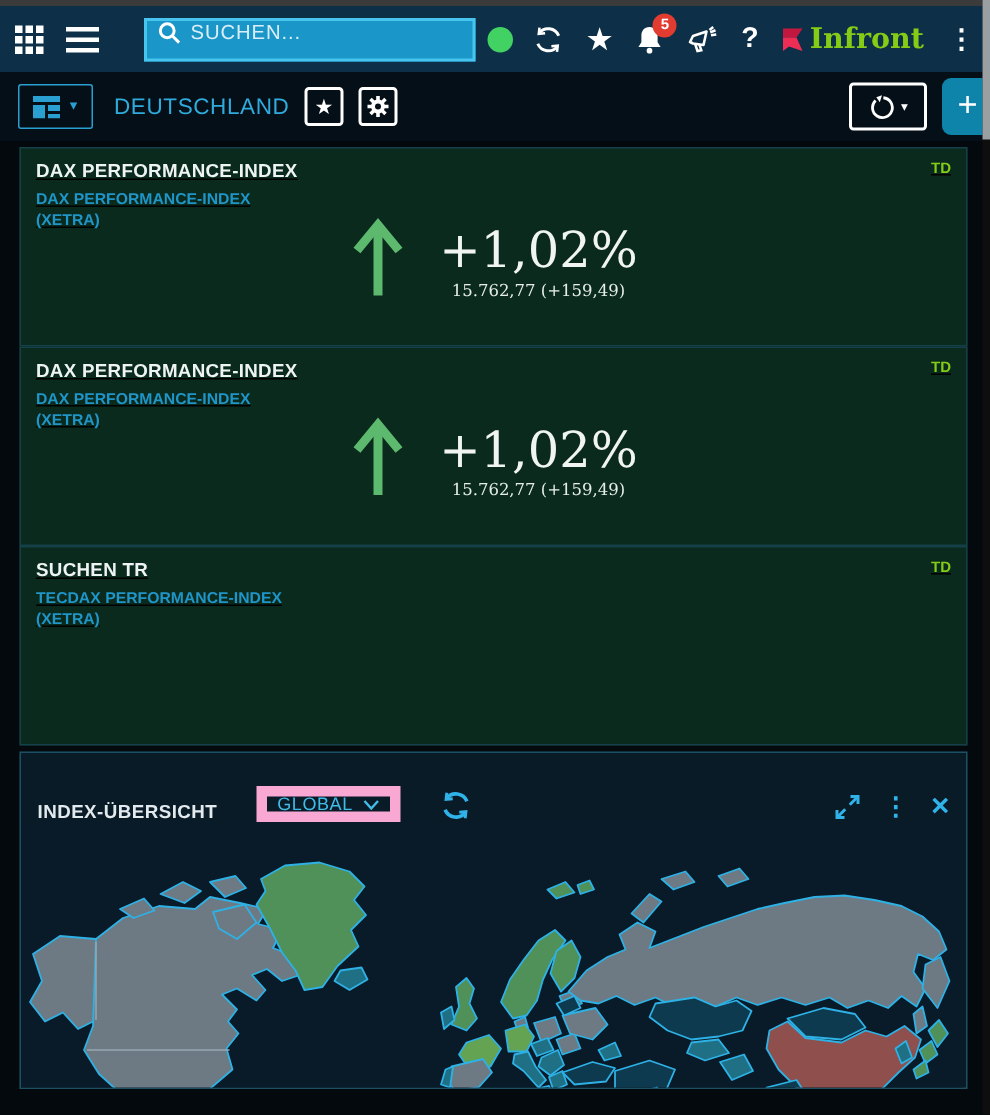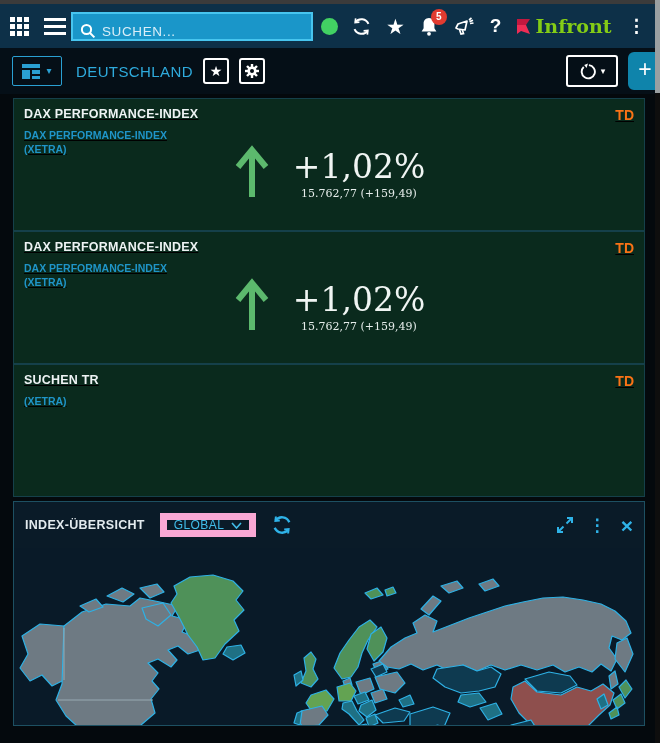--- a/index.html
+++ b/index.html
@@ -7,22 +7,22 @@
   body { background:#04090d; font-family:"Liberation Sans",sans-serif; position:relative; }
 
   .window-strip { height:4px; background:#3b3b3b; }
 
   
   .topbar { height:44px; background:#0d3048; display:flex; align-items:center; padding:0 10px; }
   .grid-icon { display:grid; grid-template-columns:repeat(3,5px); grid-gap:2px; }
   .grid-icon i { width:5px; height:5px; background:#fff; }
   .burger { margin-left:15px; display:flex; flex-direction:column; gap:4px; }
   .burger i { width:22px; height:3px; background:#fff; }
-  .searchbox { margin-left:5px; width:242px; height:29px; background:#1a96c9; border:2px solid #47c5ef;
-               display:flex; align-items:flex-end; padding:0 7px; gap:6px; }
+  .searchbox { margin-left:30px; width:242px; height:29px; background:#1a96c9; border:2px solid #47c5ef;
+               display:flex; align-items:flex-start; padding:0 7px; gap:6px; }
   .searchbox input { flex:1; background:transparent; border:none; outline:none; color:#d9eef8;
                      font-size:13.5px; letter-spacing:0.6px; font-family:"Liberation Sans",sans-serif; }
   .searchbox input::placeholder { color:#d9eef8; opacity:1; }
   .green-dot { width:17px; height:17px; border-radius:50%; background:#42d163; margin-left:8px; flex:none; }
   .top-icons { display:flex; align-items:center; gap:14px; margin-left:13px; }
   .ticon { color:#fff; display:flex; align-items:center; }
   .star-glyph { font-size:21px; line-height:1; color:#fff; }
   .bell-wrap { position:relative; }
   .badge { position:absolute; top:-7px; right:-8px; min-width:16px; height:16px; border-radius:50%;
            background:#e23b30; color:#fff; font-size:10px; font-weight:bold; display:flex;
@@ -50,30 +50,30 @@
   .plus-btn { margin-left:10px; margin-right:-14px; width:34px; height:38px; background:#0f84ab;
               border:none; border-radius:6px; color:#fff; font-size:23px; line-height:1;
               display:flex; align-items:center; justify-content:center; padding-bottom:3px; }
 
   
   .main { padding:4px 15px 0 13px; }
   .card { height:133px; background:#0a2a1d; border:1px solid #15404a; 
           padding:8px 10px; position:relative;text-decoration:underline; }
   .card-head { display:flex; justify-content:space-between; align-items:flex-start; }
   .card-title { color:#eef3f4; font-weight:700; font-size:12.5px; letter-spacing:0.2px; }
-  .card-flag { color:#f97316; font-size:14px; font-weight:600; }
+  .card-flag { color:#84cc16; font-size:10px; font-weight:600; }
   .card-sub { margin-top:6px; color:#1f95c8; font-size:10.5px; font-weight:700; line-height:1.3; width:220px; }
   .card-center { position:absolute; left:0; right:0; top:46px; display:flex; justify-content:center;
                  align-items:center; gap:22px; }
   .pct { font-family:"DejaVu Serif",serif; font-size:33px; color:#f0f5f3; text-align:center; }
   .val { font-family:"DejaVu Serif",serif; font-size:11px; color:#e6edeb; text-align:center; margin-top:1px; }
 
   
   .map-panel { margin-top:4px; border:1px solid #1d5062; background:#0a1b28; height:225px; }
-  .map-head { height:46px; display:flex; align-items:center; padding:0 11px; gap:15px; }
+  .map-head { height:46px; display:flex; align-items:flex-end; padding:0 11px; gap:26px; }
   .map-title { color:#e2eaee; font-weight:700; font-size:12.5px; letter-spacing:0.3px; }
   .region-btn { height:24px; border:7px solid #f9a8d4; background:transparent; padding:0 7px;
                 display:flex; align-items:center; gap:7px; color:#41bce8; font-size:12px; letter-spacing:0.4px; }
   .cy { color:#2fb3e8; display:flex; align-items:center; }
   .map-right { margin-left:auto; display:flex; align-items:center; gap:15px; }
   .kebab-cy { font-size:17px; font-weight:bold; color:#2fb3e8; }
   .close-cy { font-size:21px; font-weight:bold; color:#2fb3e8; line-height:1; }
   .map-body { height:177px; overflow:hidden; }
   .map-body svg { display:block; }
 
@@ -237,20 +237,21 @@
       </div>
     </div>
   </div>
 
   <div class="card">
     <div class="card-head">
       <span class="card-title">SUCHEN TR</span>
       <span class="card-flag">TD</span>
     </div>
     <div class="card-sub">
+      <div>TECDAX PERFORMANCE-INDEX</div>
       <div>(XETRA)</div>
     </div>
   </div>
 
   <div class="map-panel">
     <div class="map-head">
       <span class="map-title">INDEX-ÜBERSICHT</span>
       <button class="region-btn">
         <span>GLOBAL</span>
         <svg width="11" height="7" viewBox="0 0 11 7">

